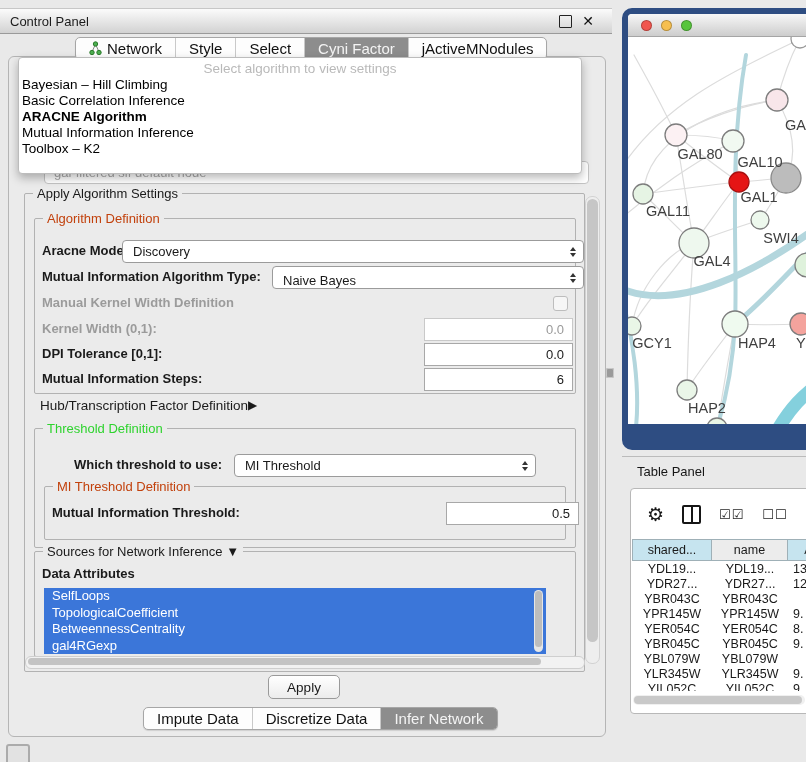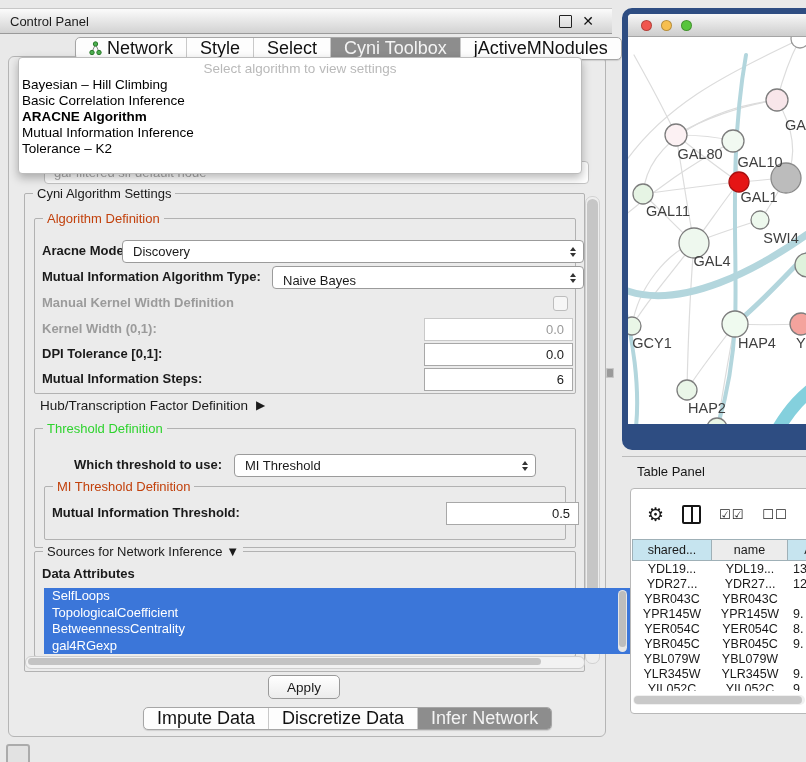--- a/index.html
+++ b/index.html
@@ -9,21 +9,21 @@
   
   .cp-titlebar{left:0;top:8px;width:612px;height:24px;background:linear-gradient(#fbfbfb,#d2d2d2);
     border-top:1px solid #c7c7c7;border-bottom:1px solid #9a9a9a;display:flex;align-items:center;}
   .cp-title{font-size:13px;padding-left:10px;color:#1c1c1c;}
   .cp-winbtns{position:absolute;right:18px;top:0;height:100%;display:flex;align-items:center;gap:10px;}
   .float-icon{width:11px;height:11px;border:1.5px solid #222;border-radius:1px;}
   .close-icon{font-size:14px;font-weight:bold;color:#111;line-height:1;}
   .cp-body{left:8px;top:56px;width:596px;height:679px;background:#ebebeb;border:1px solid #b5b5b5;border-radius:6px;}
   
   .tabgroup{display:flex;background:#fdfdfd;border:1px solid #a6a6a6;border-radius:5px;height:21px;
-    font-size:18px;overflow:hidden;box-shadow:0 1px 1px rgba(0,0,0,.12);}
+    font-size:15px;overflow:hidden;box-shadow:0 1px 1px rgba(0,0,0,.12);}
   .tab{display:flex;align-items:center;padding:0 13px;border-left:1px solid #c9c9c9;color:#111;white-space:nowrap;}
   .tab:first-child{border-left:none;}
   .tab.sel{background:#8d8d8d;color:#f4f4f4;}
   .top-tabs{left:75px;top:37px;}
   .bottom-tabs{left:143px;top:707px;}
   .net-ico{width:13px;height:15px;margin-right:5px;}
   
   .dd-overlay{left:18px;top:57px;width:562px;height:115px;background:#ffffff;border:1px solid #bcbcbc;
     border-radius:4px;box-shadow:0 4px 10px rgba(0,0,0,.28);z-index:6;font-size:13.5px;}
   .dd-placeholder{text-align:center;color:#b9b9b9;height:17px;line-height:17px;margin-top:2px;}
@@ -40,21 +40,21 @@
   .lbl.disabled{color:#9b9b9b;}
   .combo{background:#fff;border:1px solid #9b9b9b;border-radius:4px;height:21px;display:flex;align-items:center;
     padding-left:10px;font-size:13px;box-shadow:inset 0 1px 0 #fff;}
   .stepper{position:absolute;right:7px;top:50%;transform:translateY(-50%);display:flex;flex-direction:column;gap:2px;}
   .tri-up{width:0;height:0;border-left:3.5px solid transparent;border-right:3.5px solid transparent;border-bottom:4.5px solid #333;}
   .tri-down{width:0;height:0;border-left:3.5px solid transparent;border-right:3.5px solid transparent;border-top:4.5px solid #333;}
   .field{background:#fff;border:1px solid #a8a8a8;height:21px;display:flex;align-items:center;
     justify-content:flex-end;padding:0 8px;font-size:13px;}
   .field.disabled{color:#9a9a9a;border-color:#c9c9c9;}
   .checkbox{width:13px;height:13px;border:1px solid #bdbdbd;border-radius:3px;background:#f6f6f6;}
-  .hub-row{font-size:13.5px;color:#1a1a1a;display:flex;align-items:center;gap:8px;}
+  .hub-row{font-size:13.5px;color:#1a1a1a;display:flex;align-items:center;}
   .arrow-right{font-size:12px;}
   .attr-list{background:#3b76d9;color:#fff;font-size:13px;overflow:hidden;}
   .attr-item{height:16.5px;line-height:16.5px;padding-left:8px;white-space:nowrap;}
   .list-vscroll{position:absolute;right:3px;top:2px;width:9px;height:62px;background:#e6e6e6;border-radius:5px;}
   .list-vthumb{position:absolute;left:1px;right:1px;top:1px;height:56px;background:#bdbdbd;border-radius:4px;}
   .vscroll{left:585px;top:196px;width:13px;height:466px;background:#eeeeee;border:1px solid #d2d2d2;border-radius:7px;}
   .vthumb{position:absolute;left:1px;right:1px;top:2px;height:95%;background:#c6c6c6;border-radius:6px;}
   .hscroll{left:25px;top:656px;width:558px;height:11px;background:#f2f2f2;border:1px solid #cfcfcf;border-radius:6px;}
   .hthumb{position:absolute;left:2px;top:1px;height:7px;width:92%;background:#c4c4c4;border-radius:4px;}
   .apply-btn{left:268px;top:675px;width:70px;height:22px;background:linear-gradient(#ffffff,#ececec);
@@ -115,48 +115,48 @@
     </svg>
     <span>Network</span>
   </span>
   <span class="tab">
       <span>Style</span>
     </span>
   <span class="tab">
       <span>Select</span>
     </span>
   <span class="tab sel">
-      <span>Cyni Toolbox</span>
+      <span>Cyni Factor</span>
     </span>
   <span class="tab">
       <span>jActiveMNodules</span>
     </span>
 </div>
 
 <div class="abs ghost-combo">
   <span>gal-filtered sif default node</span>
 </div>
 
 <div class="abs dd-overlay">
   <div class="dd-placeholder">Select algorithm to view settings</div>
   <div id="dd-items">
       <div class="dd-item">Bayesian – Hill Climbing</div>
       <div class="dd-item">Basic Correlation Inference</div>
       <div class="dd-item bold">ARACNE Algorithm</div>
       <div class="dd-item">Mutual Information Inference</div>
-      <div class="dd-item">Tolerance – K2</div>
+      <div class="dd-item">Toolbox – K2</div>
     </div>
 </div>
 
 <div class="abs vscroll">
     <div class="vthumb"></div>
   </div>
 
 <div class="abs fs" style="left:24px;top:193px;width:559px;height:477px;">
-  <span class="fs-title">Cyni Algorithm Settings</span>
+  <span class="fs-title">Apply Algorithm Settings</span>
 </div>
 
 <div class="abs fs" style="left:34px;top:218px;width:540px;height:174px;">
   <span class="fs-title blue">Algorithm Definition</span>
 </div>
 
 <span class="abs lbl" style="left:42px;top:240px;line-height:21px;">Aracne Mode:</span>
 <div class="abs combo" style="left:122px;top:240px;width:450px;">
   <span>Discovery</span>
   <span class="stepper">
@@ -218,21 +218,21 @@
   <span>0.5</span>
 </div>
 
 <div class="abs fs" style="left:34px;top:551px;width:540px;height:104px;">
   <span class="fs-title">
     <span>Sources for Network Inference</span>
     <span>▼</span>
   </span>
 </div>
 <span class="abs lbl" style="left:42px;top:566px;">Data Attributes</span>
-<div class="abs attr-list" style="left:44px;top:588px;width:586px;height:66px;">
+<div class="abs attr-list" style="left:44px;top:588px;width:502px;height:66px;">
   <div id="attr-items">
       <div class="attr-item">SelfLoops</div>
       <div class="attr-item">TopologicalCoefficient</div>
       <div class="attr-item">BetweennessCentrality</div>
       <div class="attr-item">gal4RGexp</div>
     </div>
   <span class="list-vscroll">
       <span class="list-vthumb"></span>
     </span>
 </div>

